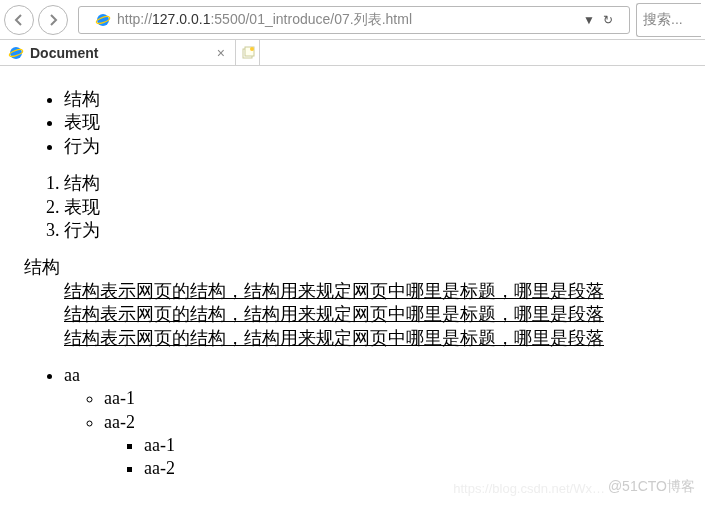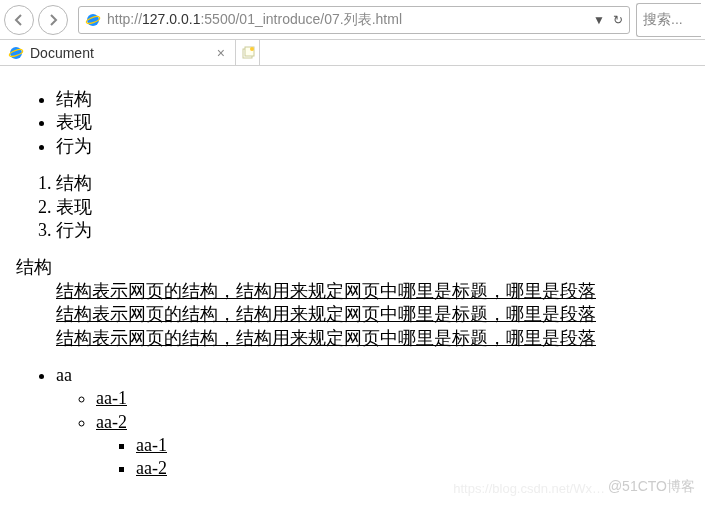--- a/index.html
+++ b/index.html
@@ -34,21 +34,21 @@
     font-size: 18px;
     line-height: 1;
   }
   .url-bar {
     flex: 1;
     height: 28px;
     border: 1px solid #b8b8b8;
     border-radius: 3px;
     display: flex;
     align-items: center;
-    padding: 0 6px;
+    padding: 0 16px;
     margin: 0 6px;
     position: relative;
   }
   .ie-icon {
     width: 16px; height: 16px; margin-right: 6px; flex-shrink: 0;
   }
   .url-text {
     flex: 1;
     font-size: 14px;
     color: #333;
@@ -81,46 +81,46 @@
   .tab {
     width: 236px;
     border-right: 1px solid #d0d0d0;
     display: flex;
     align-items: center;
     padding: 0 8px;
     position: relative;
     background: #fff;
   }
   .tab-title {
-    flex: 1; font-size: 14px; color: #333;
+    flex: 1; font-size: 14px; color: #333; font-weight: bold;
   }
   .tab-close {
     color: #888; font-size: 14px; padding: 0 2px;
   }
   .new-tab {
     width: 24px;
     border-right: 1px solid #d0d0d0;
     display: flex;
     align-items: center;
     justify-content: center;
     color: #c90;
     font-size: 14px;
   }
   .content {
     padding: 8px 0 8px 8px;
     font-family: "SimSun", "Microsoft YaHei", serif;
     font-size: 18px;
     color: #000;
     line-height: 1.3;
   }
-  .content ul, .content ol, .content dl { margin: 14px 8px; padding-left: 40px; }
+  .content ul, .content ol, .content dl { margin: 14px 16px; padding-left: 40px; }
   .content dl { padding-left: 0; }
   .content dt { margin-left: 0; }
   .content dd { margin: 0 0 0 40px; text-decoration: underline; }
-  .content ul ul { list-style-type: circle; margin: 0; text-decoration: underline; }
+  .content ul ul { list-style-type: circle; margin: 0; }
   .content ul ul ul { list-style-type: square; }
   .watermark1 {
     position: absolute;
     right: 10px;
     bottom: 10px;
     color: #ccc;
     font-size: 14px;
     pointer-events: none;
     margin-top: 28px;
   }

